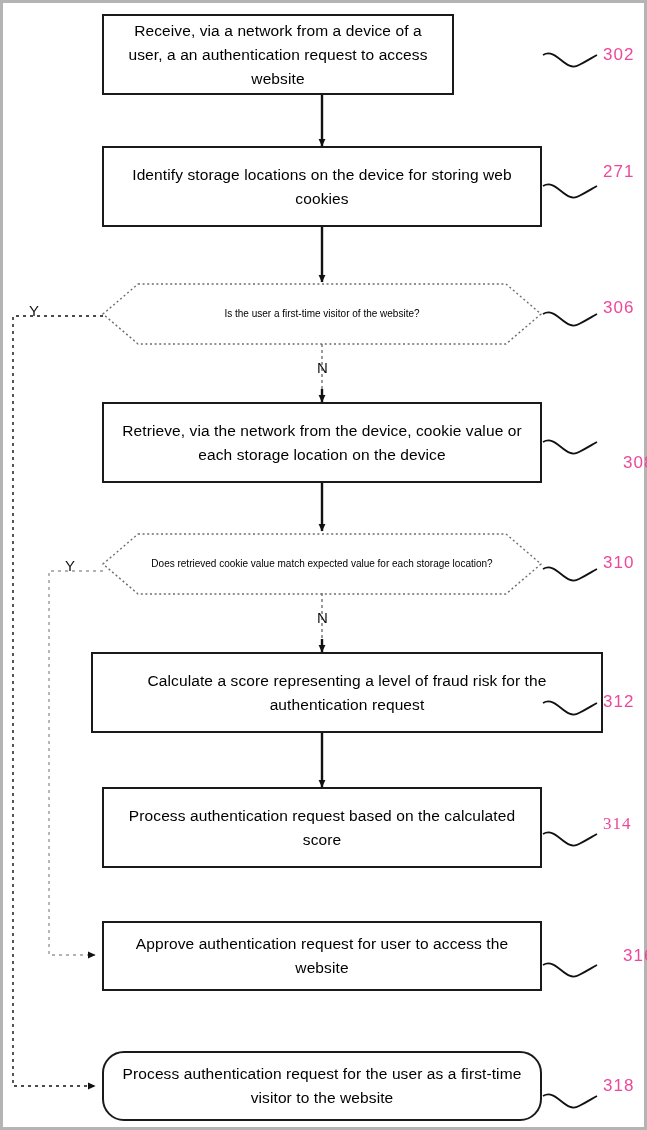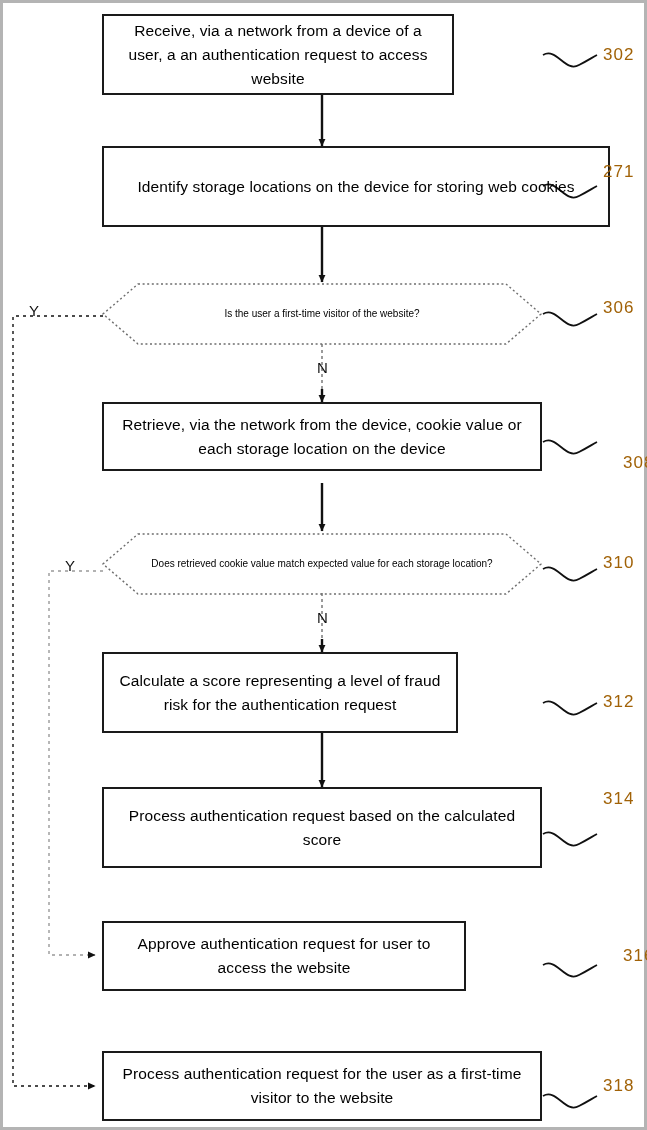--- a/index.html
+++ b/index.html
@@ -12,21 +12,21 @@
 
   .node{position:absolute;box-sizing:border-box;display:flex;align-items:center;
         justify-content:center;text-align:center;background:transparent;}
   .box{border:2px solid #1a1a1a;}
   .box .txt{display:block;width:100%;padding:0 14px;box-sizing:border-box;
             font-size:15.5px;line-height:24px;letter-spacing:0.1px;}
   .hex{border:0;}
   .hex .txt{display:block;width:100%;padding:0 42px;box-sizing:border-box;
             font-size:10px;line-height:24px;position:relative;z-index:2;}
 
-  .refnum{position:absolute;font-size:17px;line-height:17px;letter-spacing:1px;color:#a16207;}
+  .refnum{position:absolute;font-size:17px;line-height:17px;letter-spacing:1px;color:#ec4899;}
   .brlabel{position:absolute;font-size:15px;line-height:15px;color:#111;}
 </style>
 </head>
 <body>
 
 <div id="sheet">
   <div id="canvas">
 
     <svg class="layer" viewBox="0 0 647 1130" xmlns="http://www.w3.org/2000/svg">
       <defs>
@@ -67,59 +67,59 @@
       <path d="M540,1093 C554,1085 562,1111 576,1103 C584,1099 590,1095 594,1093" stroke="#111" stroke-width="1.8" fill="none"></path>
 
       <path d="M135,281 L503,281 L538,311 L503,341 L135,341 L100,311 Z" fill="none" stroke="#6d6d6d" stroke-width="1.4" stroke-dasharray="2,2.6"></path>
       <path d="M135,531 L503,531 L538,561 L503,591 L135,591 L100,561 Z" fill="none" stroke="#6d6d6d" stroke-width="1.4" stroke-dasharray="2,2.6"></path>
     </svg>
 
     <div class="node box" style="left:99px;top:11px;width:352px;height:81px;">
       <span class="txt">Receive, via a network from a device of a user, a an authentication request to access website</span>
     </div>
 
-    <div class="node box" style="left:99px;top:143px;width:508px;height:81px;">
+    <div class="node box" style="left:99px;top:143px;width:440px;height:81px;">
       <span class="txt">Identify storage locations on the device for storing web cookies</span>
     </div>
 
     <div class="node hex" style="left:99px;top:281px;width:440px;height:60px;">
       <span class="txt">Is the user a first-time visitor of the website?</span>
     </div>
 
-    <div class="node box" style="left:99px;top:399px;width:440px;height:69px;">
+    <div class="node box" style="left:99px;top:399px;width:440px;height:81px;">
       <span class="txt">Retrieve, via the network from the device, cookie value or each storage location on the device</span>
     </div>
 
     <div class="node hex" style="left:99px;top:531px;width:440px;height:60px;">
       <span class="txt">Does retrieved cookie value match expected value for each storage location?</span>
     </div>
 
-    <div class="node box" style="left:99px;top:649px;width:356px;height:81px;">
+    <div class="node box" style="left:88px;top:649px;width:512px;height:81px;">
       <span class="txt">Calculate a score representing a level of fraud risk for the authentication request</span>
     </div>
 
     <div class="node box" style="left:99px;top:784px;width:440px;height:81px;">
       <span class="txt">Process authentication request based on the calculated score</span>
     </div>
 
-    <div class="node box" style="left:99px;top:918px;width:364px;height:70px;">
+    <div class="node box" style="left:99px;top:918px;width:440px;height:70px;">
       <span class="txt">Approve authentication request for user to access the website</span>
     </div>
 
-    <div class="node box" style="left:99px;top:1048px;width:440px;height:70px;">
+    <div class="node box" style="left:99px;top:1048px;width:440px;height:70px;border-radius:22px;">
       <span class="txt">Process authentication request for the user as a first-time visitor to the website</span>
     </div>
 
     <div class="refnum" style="left:600px;top:43px;">302</div>
     <div class="refnum" style="left:600px;top:160px;">271</div>
     <div class="refnum" style="left:600px;top:296px;">306</div>
     <div class="refnum" style="left:620px;top:422px;margin-top:29px;">308</div>
     <div class="refnum" style="left:600px;top:551px;">310</div>
     <div class="refnum" style="left:600px;top:690px;">312</div>
-    <div class="refnum" style="left:600px;top:787px;">314</div>
+    <div class="refnum" style="left:600px;top:812px;font-family:Liberation Serif, serif;">314</div>
     <div class="refnum" style="left:620px;top:944px;">316</div>
     <div class="refnum" style="left:600px;top:1074px;">318</div>
 
     <div class="brlabel" style="left:26px;top:300px;">Y</div>
     <div class="brlabel" style="left:314px;top:357px;">N</div>
     <div class="brlabel" style="left:62px;top:555px;">Y</div>
     <div class="brlabel" style="left:314px;top:607px;">N</div>
 
   </div>
 </div>

